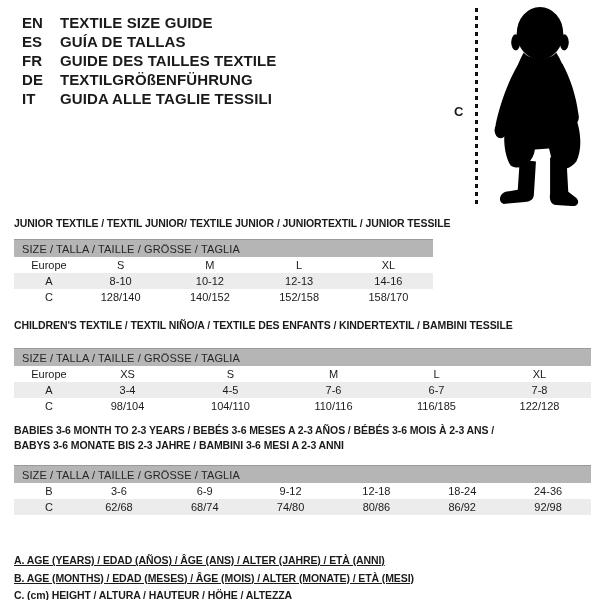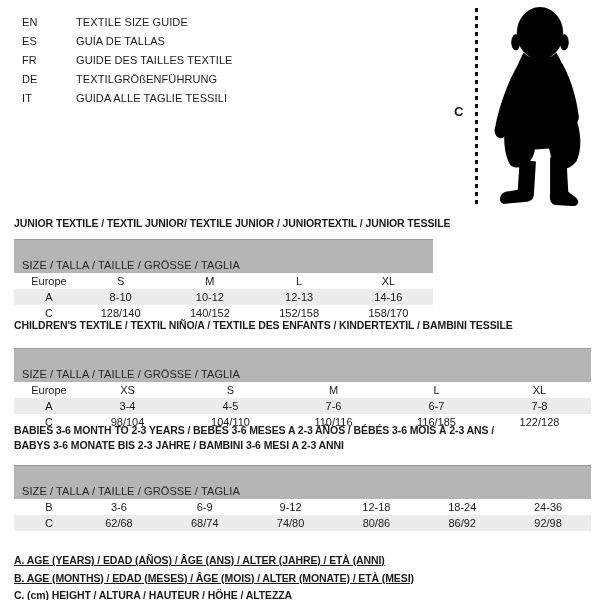--- a/index.html
+++ b/index.html
@@ -6,23 +6,23 @@
   body{
     width:600px;height:600px;background:#ffffff;
     font-family:"Liberation Sans", sans-serif;
     color:#1a1a1a;
     position:relative;overflow:hidden;
   }
   .page{position:absolute;inset:0;}
 
   
   .langs{position:absolute;top:13px;left:22px;}
-  .lang-row{display:flex;line-height:19px;font-weight:normal;font-size:11px;letter-spacing:0.1px;}
+  .lang-row{display:flex;line-height:19px;font-weight:bold;font-size:15px;letter-spacing:0.1px;}
   .lang-code{width:38px;flex:0 0 38px;}
-  .lang-label{white-space:nowrap;margin-left:16px;}
+  .lang-label{white-space:nowrap;}
 
   
   .figure{position:absolute;top:4px;left:450px;width:148px;height:206px;}
   .c-label{position:absolute;left:4px;top:100px;font-weight:bold;font-size:13px;}
   .dashed-line{
     position:absolute;left:25px;top:4px;height:197px;width:3px;
     background:repeating-linear-gradient(to bottom,#111 0 4px,transparent 4px 8px);
   }
   .figure svg{position:absolute;left:37px;top:2px;width:108px;height:202px;}
 
@@ -38,21 +38,21 @@
   
   table.size-table{
     position:absolute;left:14px;border-collapse:collapse;table-layout:fixed;
     font-size:11px;color:#1a1a1a;
   }
   .t-junior{top:239px;width:419px;}
   .t-children{top:348px;width:577px;}
   .t-babies{top:465px;width:577px;}
   table.size-table th{
     background:#b5b5b5;border-top:1px solid #9a9a9a;
-    font-weight:400;text-align:left;padding:18px 0 2px 8px;height:13px;
+    font-weight:400;text-align:left;padding:2px 0 2px 8px;height:13px;
     color:#262626;font-size:11px;letter-spacing:0.1px;
   }
   table.size-table td{
     text-align:center;padding:1px 0;height:14px;vertical-align:middle;
   }
   table.size-table td.lbl{text-align:center;padding-left:8px;}
   col.label-col{width:62px;}
   tr.alt{background:#ececec;}
 
   

